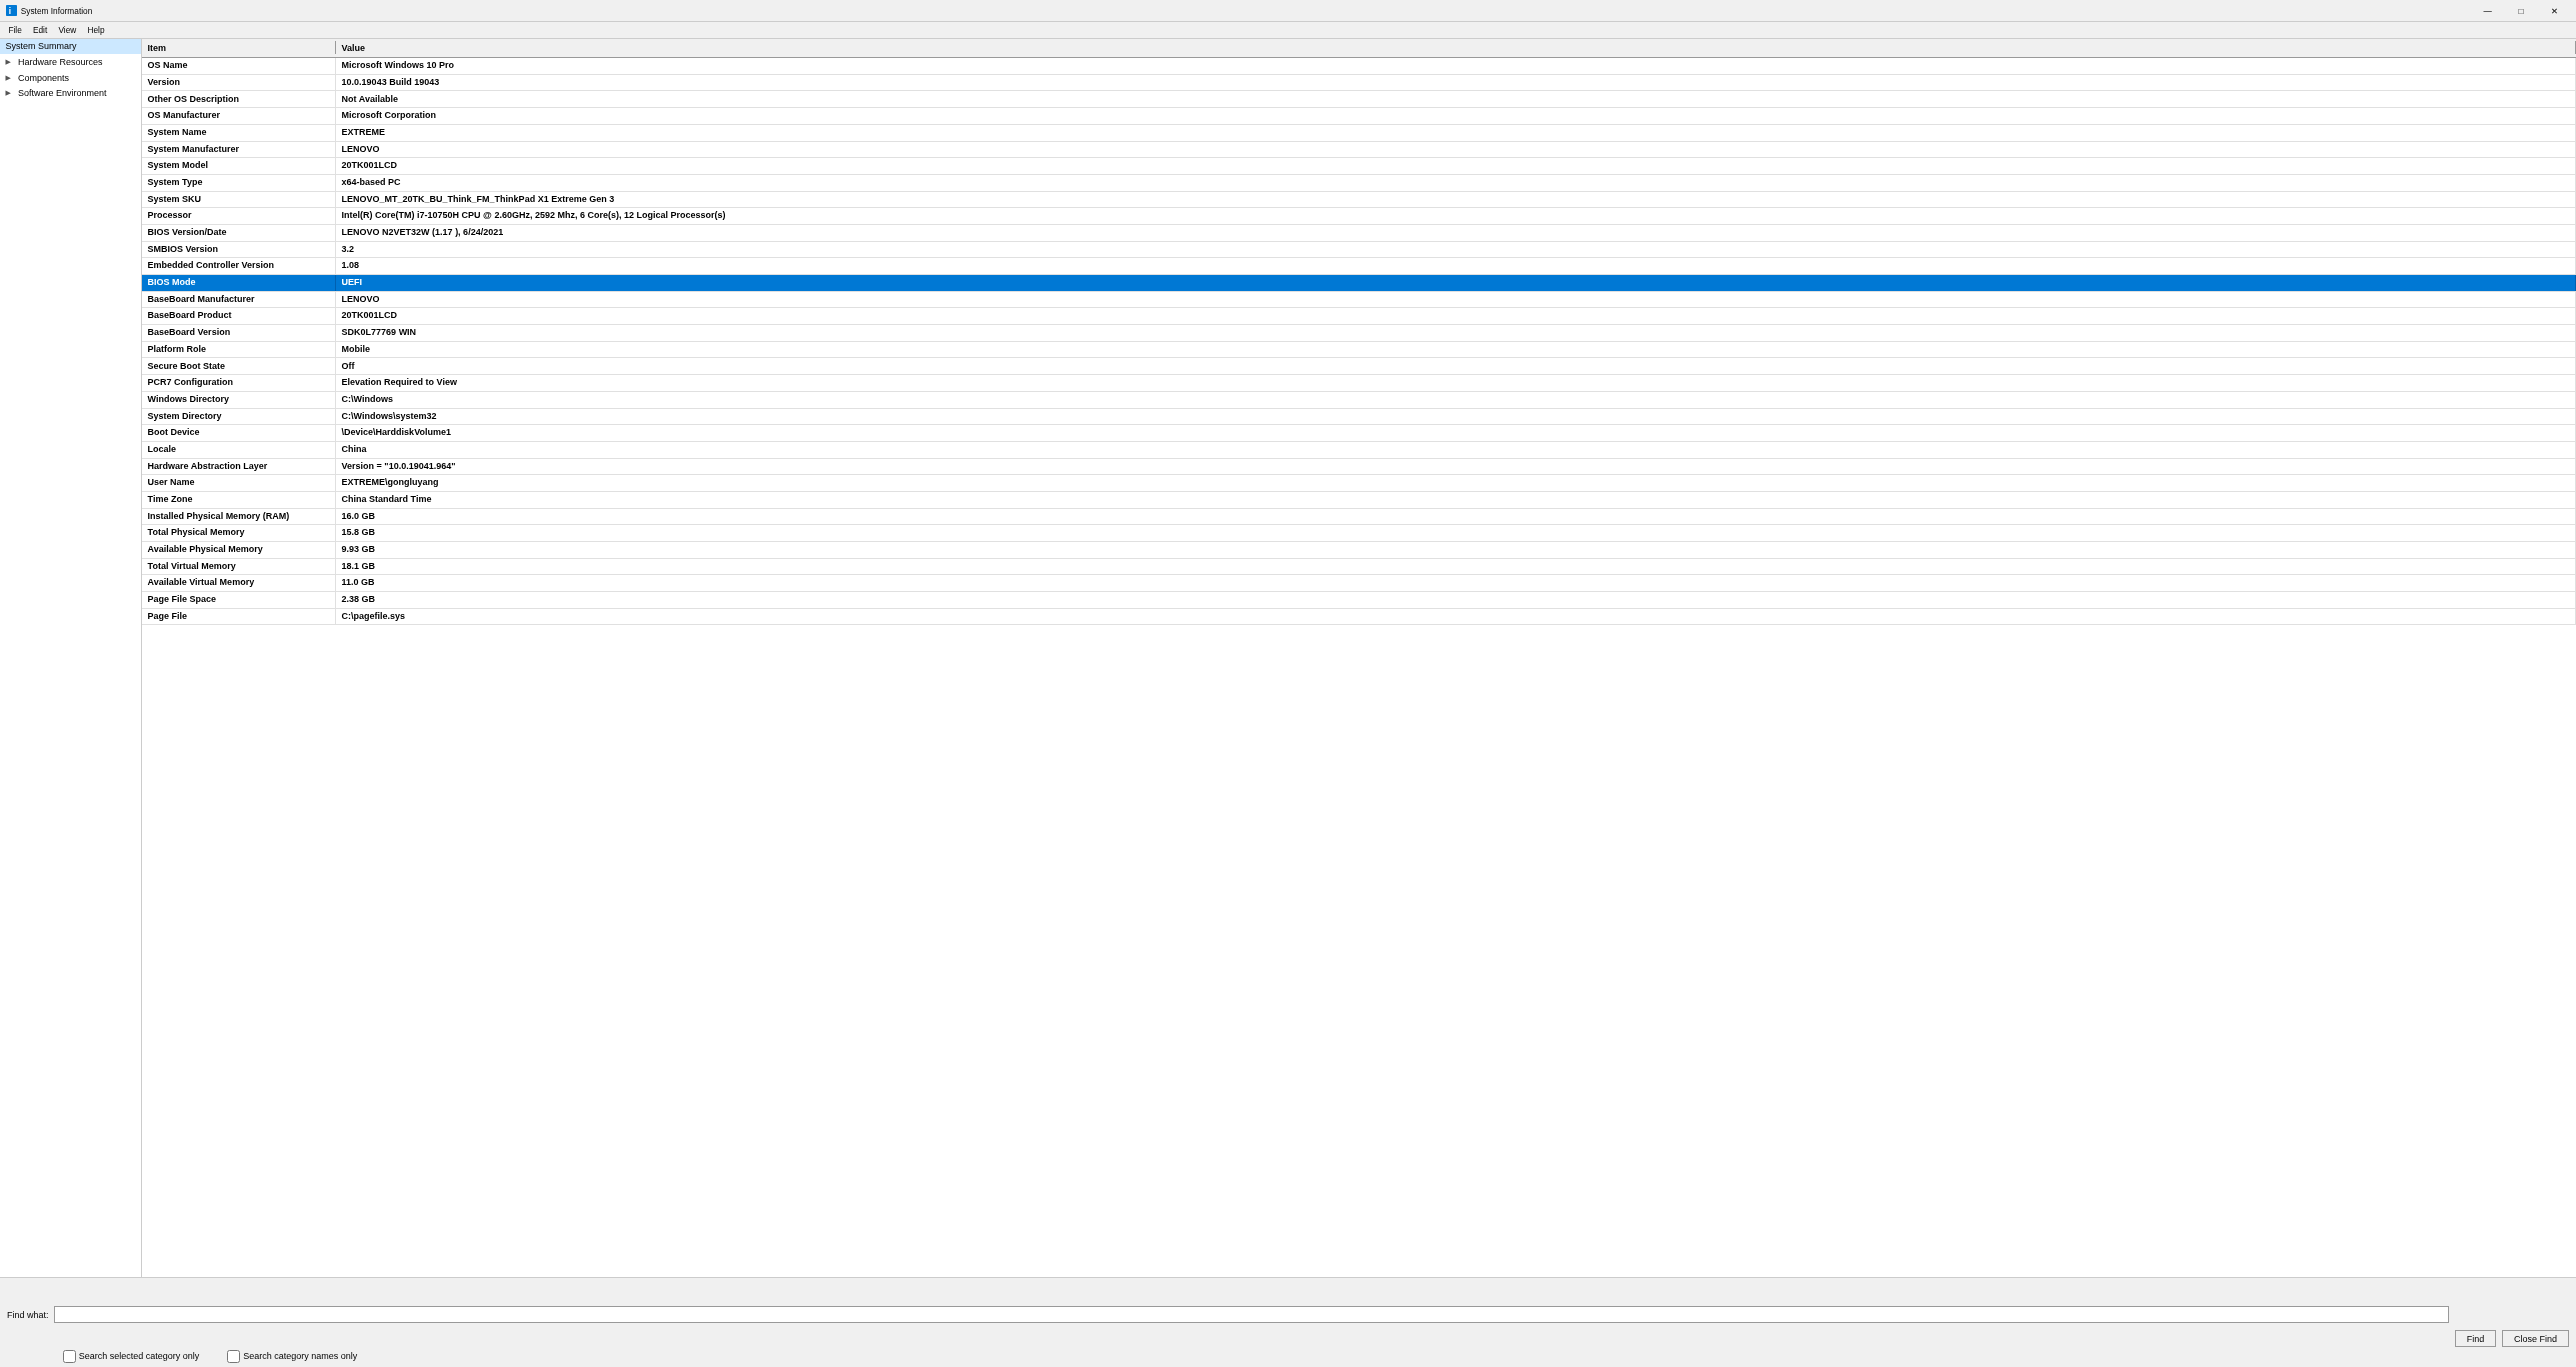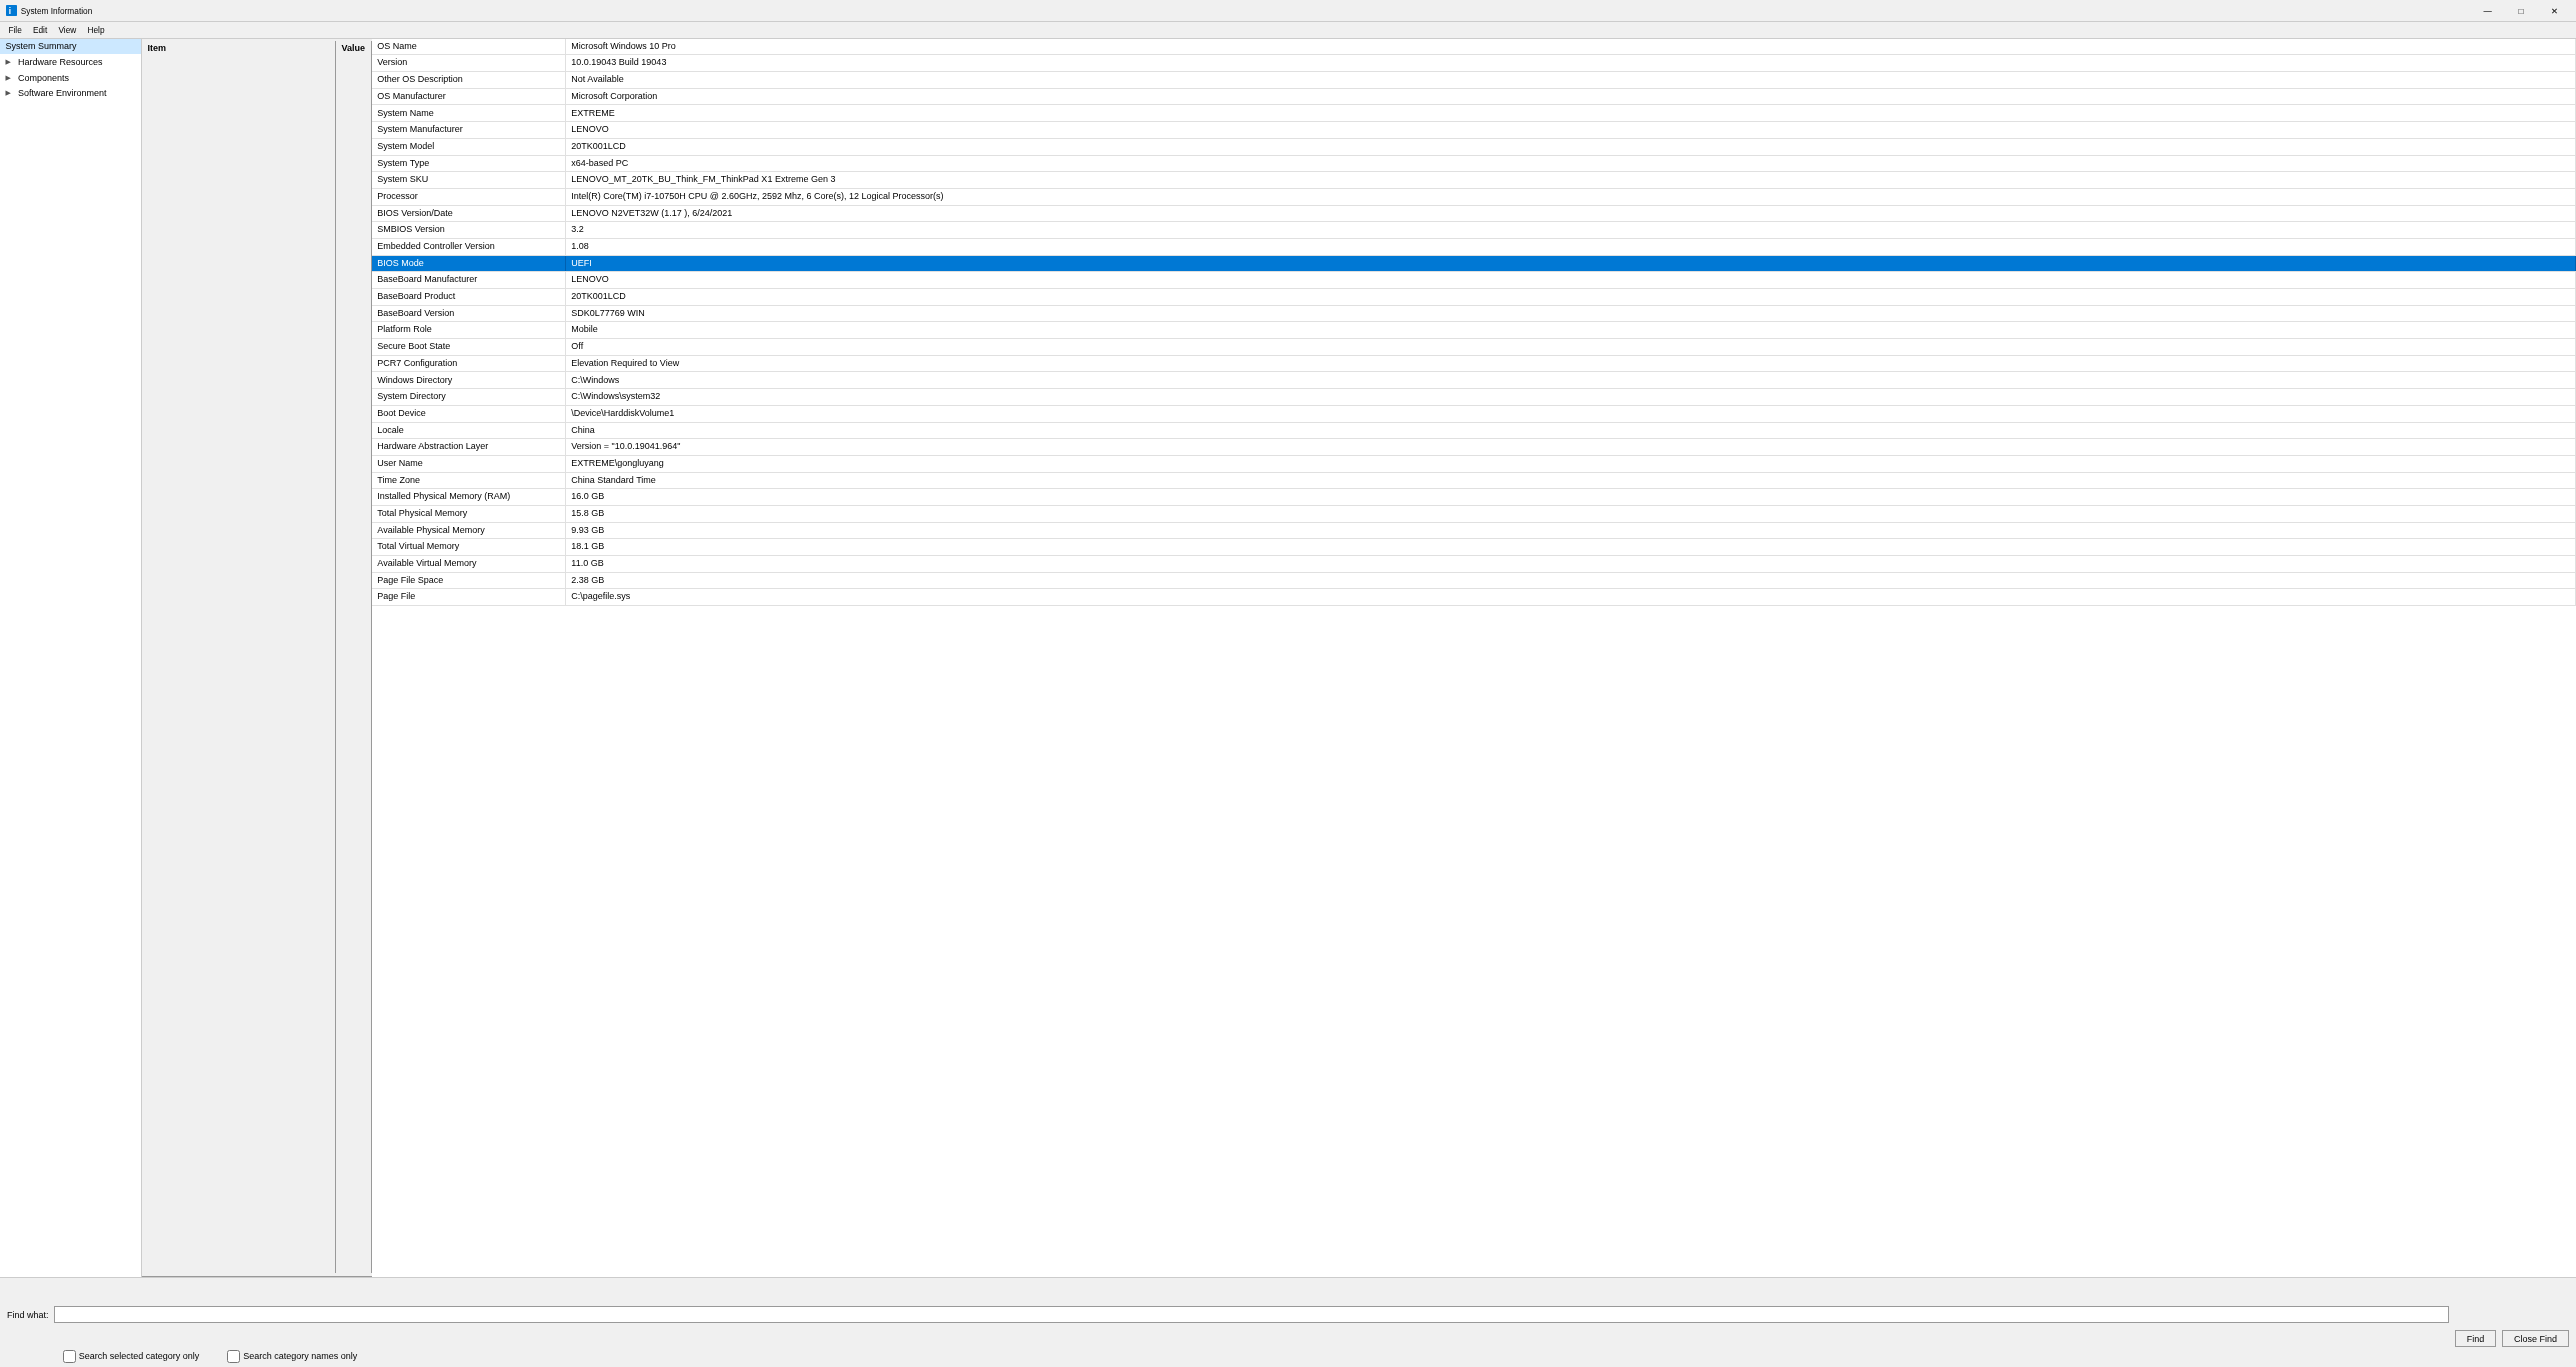--- a/index.html
+++ b/index.html
@@ -95,21 +95,21 @@
     }
     .sidebar-arrow {
       font-size: 7px;
       color: #555;
     }
 
     
     .right-panel {
       flex: 1;
       display: flex;
-      flex-direction: row;
+      flex-direction: column;
       overflow: hidden;
       background: #fff;
       justify-content: flex-end;
     }
 
     
     .table-header {
       display: grid;
       grid-template-columns: 194px 1fr;
       background: #f0f0f0;
@@ -128,20 +128,21 @@
     
     .table-body {
       flex: 1;
       overflow-y: auto;
     }
     .table-row {
       display: grid;
       grid-template-columns: 194px 1fr;
       border-bottom: 0.7px solid #e0e0e0;
       min-height: 16.7px;
+      font-weight: bold;
     }
     .table-row.selected {
       background: #0078d4;
       color: #fff;
     }
     .table-cell {
       padding: 2.1px 5.6px;
       font-size: 9px;
       overflow: hidden;
       text-overflow: ellipsis;

